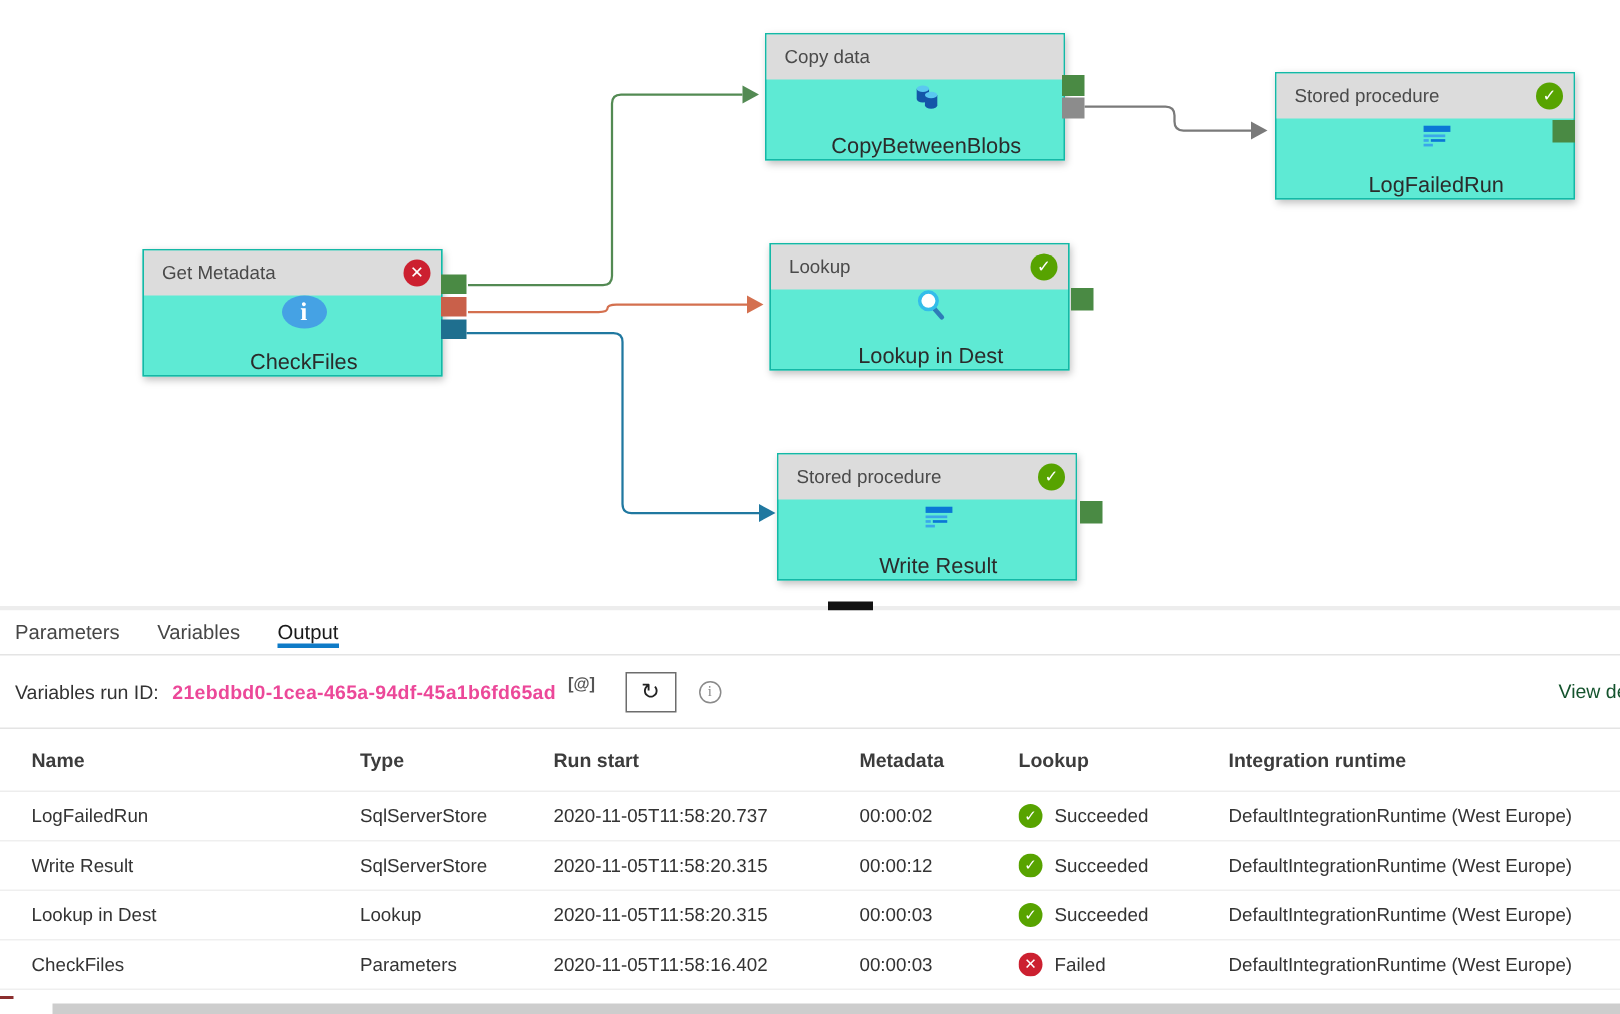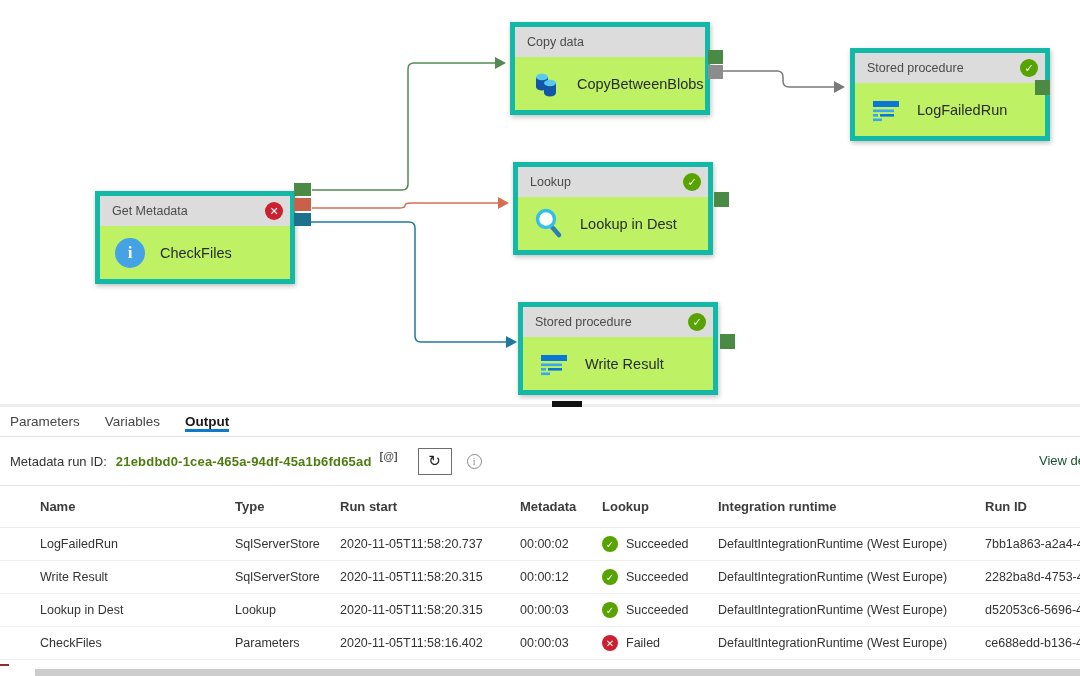--- a/index.html
+++ b/index.html
@@ -3,26 +3,26 @@
 <meta charset="utf-8">
 <style>
   * { margin:0; padding:0; box-sizing:border-box; }
   html,body { width:1080px; height:676px; overflow:hidden; background:#fff;
     font-family:"Liberation Sans","DejaVu Sans",sans-serif; }
 
   
   #canvas { position:relative; width:1080px; height:405px; background:#fff; }
   #wires { position:absolute; inset:0; }
 
-  .node { position:absolute; width:200px; background:#bef264;
-    border:5px solid #14b8a6; box-shadow:1px 2px 5px rgba(0,0,0,.25); }
+  .node { position:absolute; width:200px; background:#5eead4;
+    border:1px solid #14b8a6; box-shadow:1px 2px 5px rgba(0,0,0,.25); }
   .node-header { height:30px; background:#dcdcdc; display:flex; align-items:center;
     padding:0 7px 0 12px; font-size:12.5px; color:#4a4a4a; }
   .node-body { height:53px; display:flex; align-items:center; padding-left:15px;
-    gap:15px; font-size:14.5px; color:#2b2b2b; }
+    gap:15px; font-size:14.5px; color:#2b2b2b;flex-direction:column; }
   .badge { width:18px; height:18px; border-radius:50%; color:#fff; margin-left:auto;
     display:flex; align-items:center; justify-content:center;
     font-size:11px; font-weight:bold; line-height:1; }
   .badge.ok   { background:#57a300; }
   .badge.fail { background:#cc2030; }
 
   .port { position:absolute; }
   .port.green  { background:#4a8a44; }
   .port.orange { background:#c9604a; }
   .port.teal   { background:#1f6f8f; }
@@ -35,37 +35,37 @@
 
   
   #divider { position:absolute; top:404px; left:0; width:1080px; height:3px; background:#ededed; }
   #drag-handle { position:absolute; top:401px; left:552px; width:30px; height:6px; background:#111; }
 
   #panel { position:absolute; top:407px; left:0; width:1080px; height:269px; background:#fff; }
   .tabs-row { height:30px; display:flex; align-items:center; padding-left:10px; gap:25px;
     border-bottom:1px solid #e4e4e4; }
   .tab { display:flex; align-items:center; font-size:13.5px; color:#464646;
     border-bottom:3px solid transparent; padding-top:2px; cursor:pointer; }
-  .tab.active { color:#191919; font-weight:bold; border-bottom-color:#0f7bc7; }
+  .tab.active { color:#191919; font-weight:normal; border-bottom-color:#0f7bc7; }
 
   .run-row { position:relative; height:49px; display:flex; align-items:center;
     padding-left:10px; border-bottom:1px solid #e4e4e4; font-size:13px; color:#333; }
-  .run-id { font-weight:bold; color:#4d7c0f; margin-left:9px; letter-spacing:.2px; }
+  .run-id { font-weight:bold; color:#ec4899; margin-left:9px; letter-spacing:.2px; }
   .dyn-ic { margin-left:8px; font-size:11px; font-weight:bold; color:#555; align-self:flex-start; margin-top:13px; }
   .refresh-btn { margin-left:20px; width:34px; height:27px; border:1px solid #6d6d6d; background:#fff;
     display:flex; align-items:center; justify-content:center; font-size:15px; color:#222; cursor:pointer; }
   .info-ic { margin-left:15px; width:15px; height:15px; border:1px solid #8a8a8a; border-radius:50%;
     display:flex; align-items:center; justify-content:center; font-size:10px; color:#8a8a8a;
     font-family:"Liberation Serif",serif; }
   .debug-link { position:absolute; left:1039px; top:16px; color:#14532d; font-size:13px;
     white-space:nowrap; cursor:pointer; }
 
   .grid-row { display:grid;
     grid-template-columns:195px 105px 180px 82px 116px 267px 1fr;
-    padding-left:40px; align-items:center; }
+    padding-left:21px; align-items:center;gap:24px; }
   .thead { height:42px; font-size:13px; color:#3c3c3c; font-weight:bold; border-bottom:1px solid #ededed; }
   .trow { height:33px; font-size:12.5px; color:#333; border-bottom:1px solid #efefef; }
   .status-cell { display:flex; align-items:center; gap:8px; }
   .sbadge { width:16px; height:16px; border-radius:50%; color:#fff; flex:0 0 16px;
     display:flex; align-items:center; justify-content:center; font-size:10px; font-weight:bold; }
   .sbadge.ok { background:#57a300; }
   .sbadge.fail { background:#cc2030; }
   .cell { white-space:nowrap; overflow:hidden; }
 
   #hscroll { position:absolute; bottom:0; left:35px; width:1045px; height:7px; background:#cdcdcd; }
@@ -80,21 +80,21 @@
     <path d="M312 190 H402 Q408 190 408 184 V69 Q408 63 414 63 H495" fill="none" stroke="#538a53" stroke-width="1.5"></path>
     <polygon points="506,63 495,57 495,69" fill="#538a53"></polygon>
     <path d="M312 208 H399 Q405 208 405 205.5 Q405 203 411 203 H498" fill="none" stroke="#d4704f" stroke-width="1.5"></path>
     <polygon points="509,203 498,197 498,209" fill="#d4704f"></polygon>
     <path d="M311 222 H409 Q415 222 415 228 V336 Q415 342 421 342 H506" fill="none" stroke="#2078a0" stroke-width="1.5"></path>
     <polygon points="517,342 506,336 506,348" fill="#2078a0"></polygon>
     <path d="M723 71 H777 Q783 71 783 77 V81 Q783 87 789 87 H834" fill="none" stroke="#7a7a7a" stroke-width="1.5"></path>
     <polygon points="845,87 834,81 834,93" fill="#7a7a7a"></polygon>
   </svg>
 
-  <div class="node" style="left:95px; top:166px;margin-top:25px;">
+  <div class="node" style="left:95px; top:166px;">
     <div class="node-header">
       <span>Get Metadata</span>
       <span class="badge fail">✕</span>
     </div>
     <div class="node-body">
       <span class="ic-info">i</span>
       <span>CheckFiles</span>
     </div>
   </div>
 
@@ -176,21 +176,21 @@
 
 <div id="panel">
 
   <div class="tabs-row">
     <div class="tab">Parameters</div>
     <div class="tab">Variables</div>
     <div class="tab active">Output</div>
   </div>
 
   <div class="run-row">
-    <span>Metadata run ID:</span>
+    <span>Variables run ID:</span>
     <span class="run-id">21ebdbd0-1cea-465a-94df-45a1b6fd65ad</span>
     <span class="dyn-ic">[@]</span>
     <button class="refresh-btn">
       <span>↻</span>
     </button>
     <span class="info-ic">i</span>
     <span class="debug-link">View debug ru</span>
   </div>
 
   <div class="grid-row thead">

